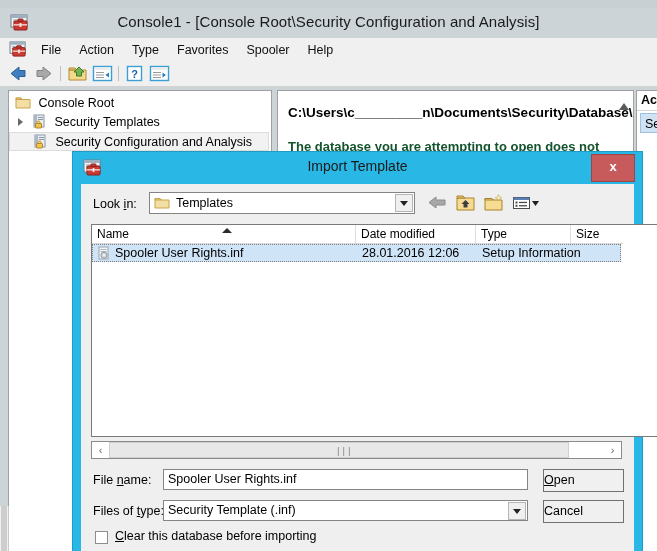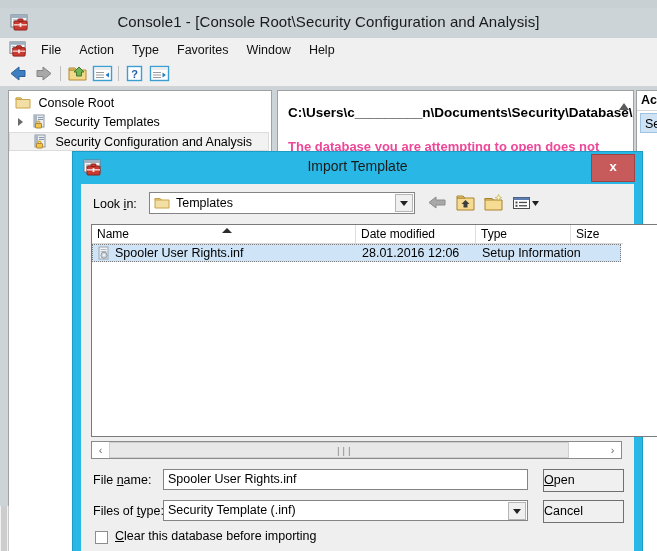--- a/index.html
+++ b/index.html
@@ -32,21 +32,21 @@
   .tree-row.sel{background:#f2f2f2;border:1px solid #dcdcdc;box-sizing:border-box;margin-right:2px;}
   .tree-ico{display:inline-block;vertical-align:-3px;width:16px;height:15px;margin-right:4px;position:relative;}
   .tw-arrow{position:absolute;left:0px;top:5px;width:0;height:0;border-left:5px solid #6a6a6a;border-top:4px solid transparent;border-bottom:4px solid transparent;}
 
   .left-scroll{position:absolute;left:0;top:498px;width:8px;height:53px;background:#f0f0f0;border-right:1px solid #c8c8c8;}
   .left-scroll-thumb{position:absolute;left:1px;top:0;width:6px;height:53px;background:#cdcdcd;}
 
   
   .result-pane{position:absolute;left:277px;top:82px;width:355px;height:469px;background:#fff;border:1px solid #a0a0a0;overflow:hidden;}
   .rp-line1{position:absolute;left:10px;top:14px;font-size:13.5px;font-weight:bold;color:#000;white-space:nowrap;letter-spacing:0px;}
-  .rp-line2{position:absolute;left:10px;top:48px;font-size:13px;font-weight:bold;color:#ec4899;white-space:nowrap;}
+  .rp-line2{position:absolute;left:10px;top:48px;font-size:13px;font-weight:bold;color:#14532d;white-space:nowrap;}
   .rp-caret{position:absolute;right:4px;top:12px;width:0;height:0;border-left:5px solid transparent;border-right:5px solid transparent;border-bottom:7px solid #5a5a5a;}
 
   
   .act-pane{position:absolute;left:636px;top:82px;width:30px;height:469px;background:#fff;border:1px solid #a0a0a0;overflow:hidden;}
   .act-head{position:absolute;left:0;top:0;width:40px;height:19px;line-height:19px;padding-left:4px;font-size:12.5px;font-weight:bold;background:#fff;border-bottom:1px solid #d6d6d6;white-space:nowrap;}
   .act-item{position:absolute;left:3px;top:22px;width:40px;height:20px;line-height:20px;padding-left:4px;font-size:12.5px;background:#cfe3f5;border:1px solid #9ec3e0;white-space:nowrap;box-sizing:border-box;}
 
   
   .dlg{position:absolute;left:73px;top:144px;width:569px;height:407px;background:#29b8e5;box-shadow:0 0 0 1px #1c9dc6;}
   .dlg-title{position:absolute;left:0;top:0;width:569px;height:32px;border-radius:6px;}
@@ -119,21 +119,21 @@
         <rect x="8" y="5" width="5" height="2.5" rx="0.6" fill="#cb3a31" stroke="#8d211b"></rect>
         <rect x="4" y="10" width="13" height="1.6" fill="#f0c0bb"></rect>
         <rect x="9.6" y="9" width="1.8" height="4" fill="#f6e9e7"></rect>
       </svg>
     </span>
     <div class="menu-items">
       <div class="menu-item">File</div>
       <div class="menu-item">Action</div>
       <div class="menu-item">Type</div>
       <div class="menu-item">Favorites</div>
-      <div class="menu-item">Window</div>
+      <div class="menu-item">Spooler</div>
       <div class="menu-item">Help</div>
     </div>
   </div>
 
   <div class="mmc-toolbar">
     <span class="tb-btn" style="left:8px">
       <svg width="21" height="19" viewBox="0 0 21 19">
         <path d="M11 3 L3 9.5 L11 16 L11 12.5 L17 12.5 L17 6.5 L11 6.5 Z" fill="#3d7fc1" stroke="#2d5f94" stroke-width="1"></path>
       </svg>
     </span>

